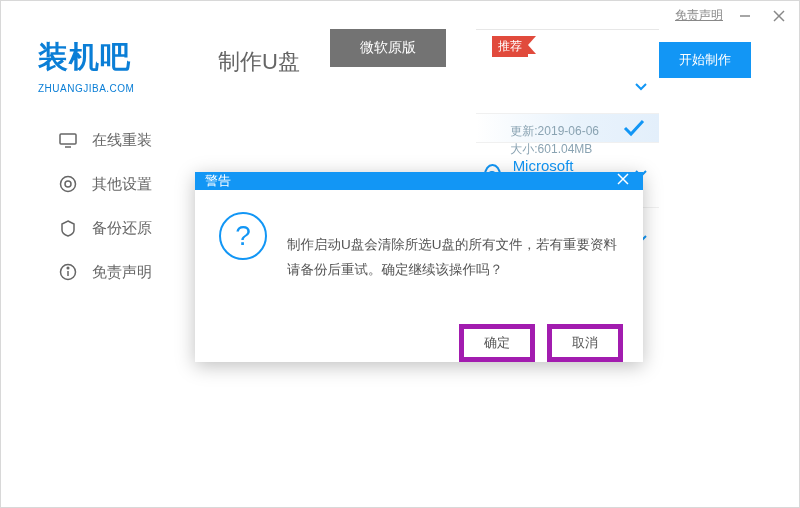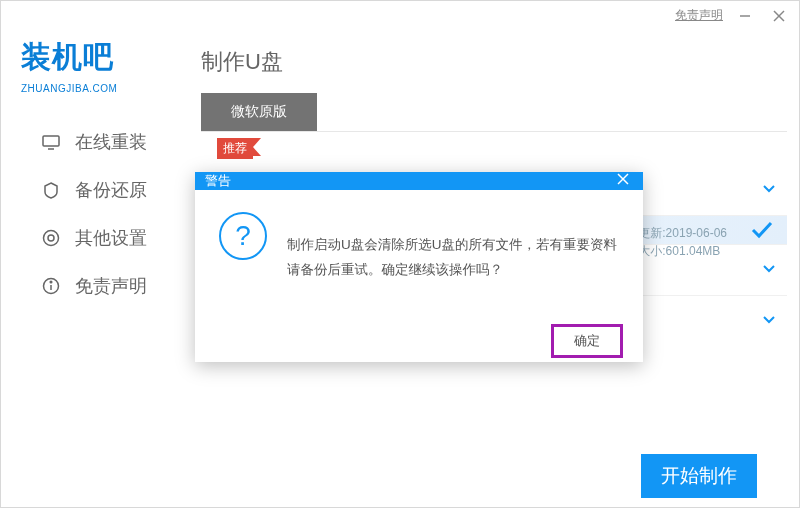--- a/index.html
+++ b/index.html
@@ -12,39 +12,39 @@
   .titlebar {
     height: 28px; display: flex; justify-content: flex-end; align-items: center;
     padding-right: 8px; gap: 10px; font-size: 12px; color: #888;
   }
   .titlebar .disclaimer { text-decoration: underline; cursor: pointer; }
   .titlebar .winbtn { width: 24px; text-align: center; color: #888; cursor: pointer; }
   .titlebar .winbtn svg { vertical-align: middle; }
   
   .body { flex: 1; display: flex; min-height: 0; }
   .sidebar {
-    width: 170px; padding-top: 0; display: flex; flex-direction: column; gap: 4px;
+    width: 170px; padding-top: 0; display: flex; flex-direction: column; gap: 4px; margin-left: 17px;
   }
   .logo-wrap { padding: 8px 0 20px 20px; }
   .logo-text {
     font-family: Arial, sans-serif; color:#0a7ed6; display:inline-block;
   }
   .sidebar-item {
     display: flex; align-items: center; gap: 14px; padding: 10px 0 10px 40px;
-    color: #666; font-size: 18px; cursor: pointer; position: relative;
+    color: #666; font-size: 15px; cursor: pointer; position: relative;
   }
   .sidebar-item.active { color: #0a7ed6; }
   .sidebar-item.active::before {
     content: ""; position: absolute; left: 0; top: 4px; bottom: 4px; width: 4px;
     background: #0a7ed6;
   }
   .sidebar-item .icon { width: 20px; height: 20px; display:inline-flex; align-items:center; justify-content:center;}
   .sidebar-item .icon svg { stroke: currentColor; }
   
-  .main { flex: 1; display: flex; flex-direction: column; padding-right: 12px; }
+  .main { flex: 1; display: flex; padding-right: 18px; }
   .page-title { font-size: 22px; color: #666; padding: 18px 0 16px 30px; font-weight: normal;}
   .tab-row { padding-left: 30px; }
   .tab {
     display: inline-block; background: #737373; color: #fff; font-size: 14px;
     padding: 10px 30px; cursor: pointer;
   }
   .list-area { flex: 1; margin-left: 30px; border-top: 1px solid #e7e7e7; position: relative; }
   .recommend-badge {
     position: absolute; top: 6px; left: 16px; background: #e14a3c; color: #fff;
     font-size: 12px; padding: 2px 6px 2px 6px;
@@ -81,21 +81,21 @@
   
   .footer {
     height: 62px; display:flex; justify-content:flex-end; align-items:center; gap:14px;
     padding-right: 30px;
   }
   .btn-outline {
     border:1px solid #1296f5; color:#1296f5; background:#fff; font-size:14px;
     padding:8px 22px; cursor:pointer;
   }
   .btn-primary {
-    border:none; background:#1296f5; color:#fff; font-size:19px;
+    border:none; background:#1296f5; color:#fff; font-size:13px;
     padding:9px 20px; cursor:pointer;
   }
   
   .dialog {
     position: absolute; left: 194px; top: 171px; width: 448px; height: 190px;
     background: #fff; box-shadow: 0 4px 18px rgba(0,0,0,0.25);
     display: flex; flex-direction: column;
   }
   .dialog-header {
     height: 32px; background: #1296f5; color:#fff; display:flex; align-items:center;
@@ -106,21 +106,21 @@
   .dialog-icon {
     width:48px; height:48px; border:2px solid #1296f5; border-radius:50%;
     color:#1296f5; display:flex; align-items:center; justify-content:center;
     font-size:28px; flex:0 0 auto; margin-top:2px;
   }
   .dialog-msg { font-size:13.5px; color:#555; line-height:1.85;margin-top:23px; }
   .dialog-actions {
     display:flex; justify-content:flex-end; gap:12px; padding: 10px 20px 16px 0;
   }
   .dialog-actions button {
-    border:3px solid #a21caf; background:#fff; color:#555; font-size:13px;
+    border:5px solid #a21caf; background:#fff; color:#555; font-size:13px;
     padding:5px 20px; cursor:pointer;margin-top:31px;
   }
 </style>
 </head>
 <body>
 
 <div class="window">
 
   <div class="titlebar">
     <span class="disclaimer">免责声明</span>
@@ -152,34 +152,34 @@
               <line x1="7" y1="17" x2="13" y2="17"></line>
             </svg>
         </span>
         <span>在线重装</span>
       </div>
 
 
       <div class="sidebar-item">
         <span class="icon">
           <svg width="20" height="20" fill="none" stroke-width="1.5">
-              <path d="M10 3 L16 6 L16 12 Q16 16 10 18 Q4 16 4 12 L4 6 Z"></path>
-            </svg>
-        </span>
-        <span>备份还原</span>
-      </div>
-
-      <div class="sidebar-item">
-        <span class="icon">
-          <svg width="20" height="20" fill="none" stroke-width="1.5">
               <circle cx="10" cy="10" r="3"></circle>
               <circle cx="10" cy="10" r="7.5"></circle>
             </svg>
         </span>
         <span>其他设置</span>
+      </div>
+
+      <div class="sidebar-item">
+        <span class="icon">
+          <svg width="20" height="20" fill="none" stroke-width="1.5">
+              <path d="M10 3 L16 6 L16 12 Q16 16 10 18 Q4 16 4 12 L4 6 Z"></path>
+            </svg>
+        </span>
+        <span>备份还原</span>
       </div>
 
       <div class="sidebar-item">
         <span class="icon">
           <svg width="20" height="20" fill="none" stroke-width="1.5">
               <circle cx="10" cy="10" r="7.5"></circle>
               <line x1="10" y1="9" x2="10" y2="14"></line>
               <circle cx="10" cy="6" r="0.8" fill="currentColor"></circle>
             </svg>
         </span>
@@ -258,16 +258,17 @@
             <line x1="11" y1="1" x2="1" y2="11" stroke="#fff" stroke-width="1.5"></line>
           </svg>
       </span>
     </div>
     <div class="dialog-body">
       <div class="dialog-icon">?</div>
       <div class="dialog-msg">制作启动U盘会清除所选U盘的所有文件，若有重要资料请备份后重试。确定继续该操作吗？</div>
     </div>
     <div class="dialog-actions">
       <button>确定</button>
+      <button>取消</button>
     </div>
   </div>
 
 </div>
 
 </body></html>

